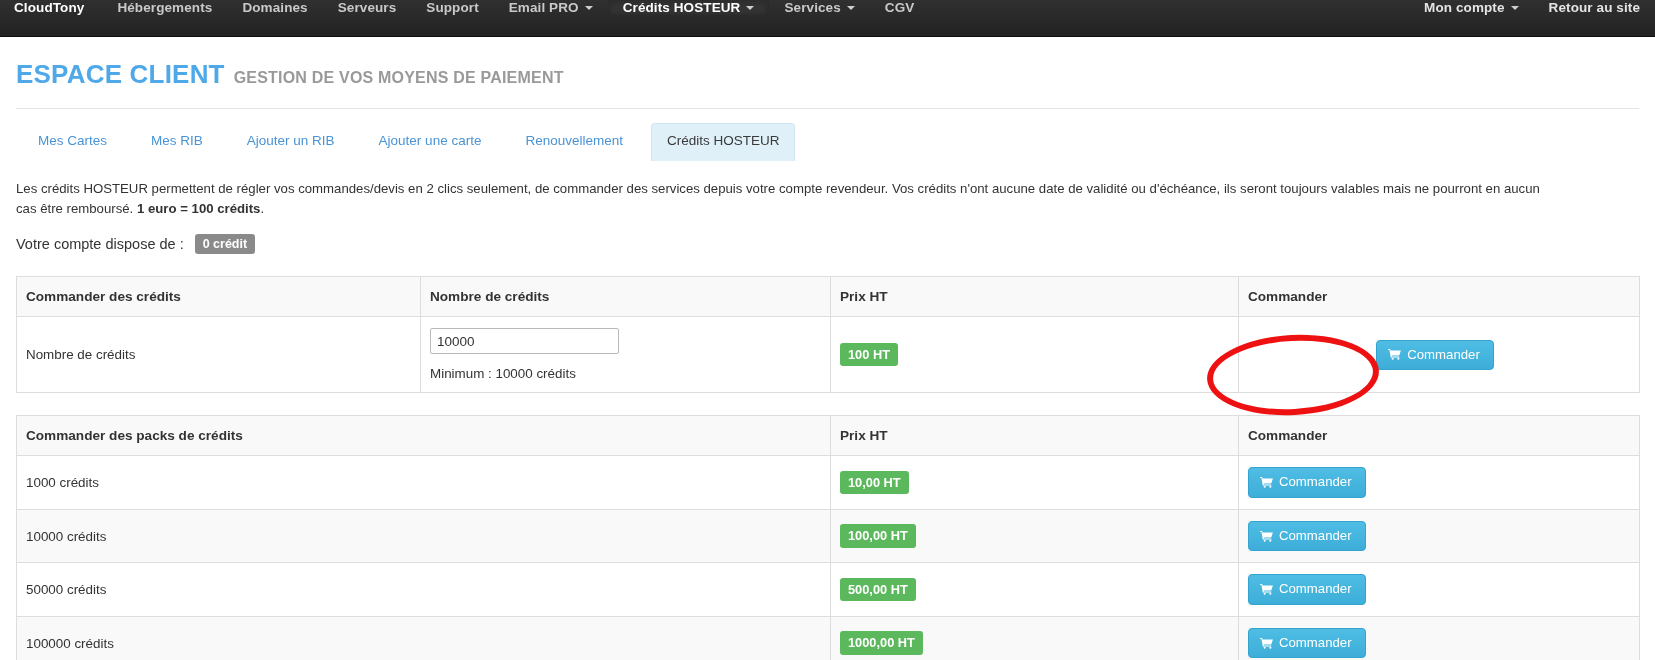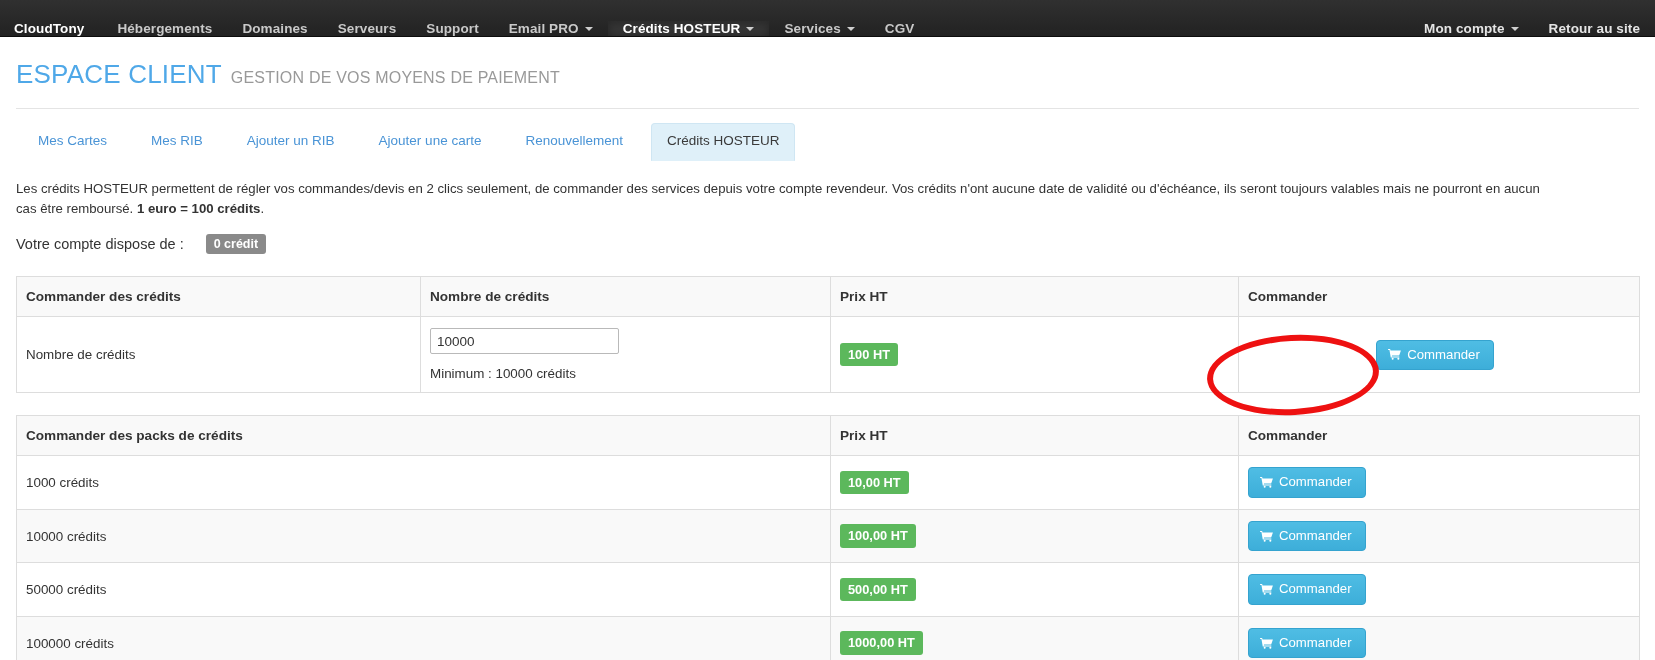--- a/index.html
+++ b/index.html
@@ -12,21 +12,21 @@
     overflow: hidden;
   }
 
   
   .navbar {
     position: relative;
     height: 37px;
     background: #272727;
     background: linear-gradient(to bottom, #303030 0%, #222222 100%);
     display: flex;
-    align-items: flex-end;
+    align-items: flex-start;
     border-bottom: 1px solid #0d0d0d;
   }
   .nav-left, .nav-right { display: flex; align-items: stretch; }
   .nav-right { margin-left: auto; }
   .nav-item {
     display: flex;
     align-items: center;
     padding: 0 15px;
     color: #c9c9c9;
     font-size: 13.5px;
@@ -54,20 +54,21 @@
   }
 
   
   .page { padding: 0 16px; }
 
   .page-head {
     padding: 22px 0 18px 0;
     display: flex;
     align-items: baseline;
     gap: 9px;
+    font-weight: bold;
   }
   .page-head .h-main {
     font-size: 26px;
     color: #4fa8e8;
     letter-spacing: 0.2px;
   }
   .page-head .h-sub {
     font-size: 16px;
     color: #999999;
     letter-spacing: 0.2px;
@@ -113,21 +114,21 @@
     max-width: 1528px;
   }
   .intro b { font-weight: bold; margin-top: 20px; }
 
   .balance-line {
     margin-top: 14px;
     font-size: 14.5px;
     color: #333333;
     display: flex;
     align-items: center;
-    gap: 22px;
+    gap: 11px;
   }
   .badge-grey {
     display: inline-block;
     background: #8a8a8a;
     color: #ffffff;
     font-size: 12.5px;
     font-weight: bold;
     border-radius: 3px;
     padding: 4px 8px 4px 8px;
     line-height: 1;

